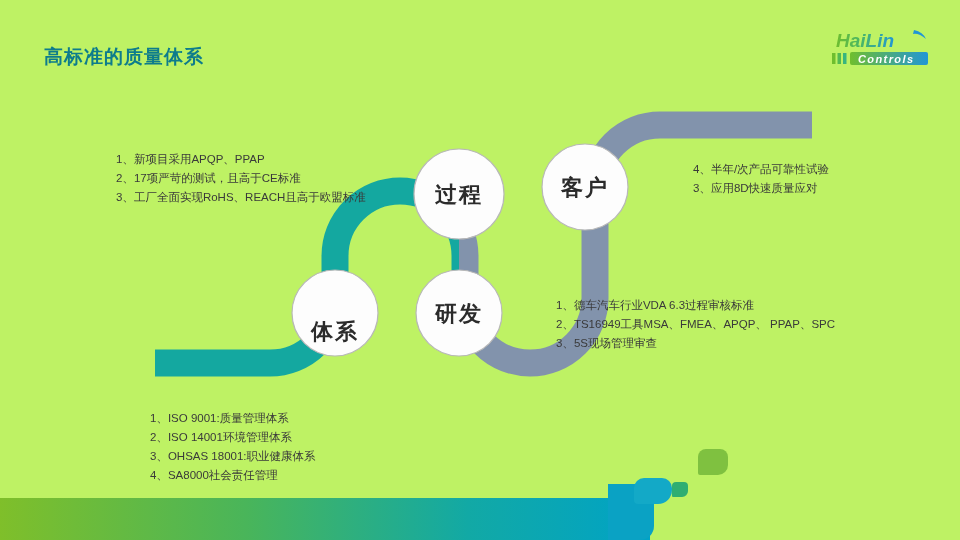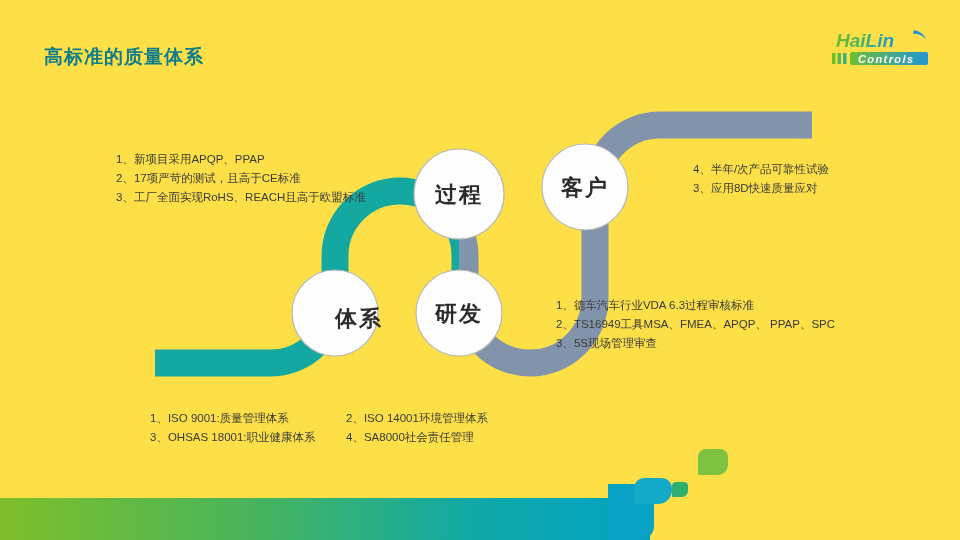--- a/index.html
+++ b/index.html
@@ -7,21 +7,21 @@
     width:960px;height:540px;
     background:#ffffff;
     font-family:"Liberation Sans","DejaVu Sans",sans-serif;
     overflow:hidden;
     position:relative;
   }
   #slide{
     position:absolute;inset:0;
     width:960px;height:540px;
     overflow:hidden;
-    background:#fde047;
+    background:#bef264;
   }
 
   
   #page-title{
     position:absolute;
     left:44px;top:44px;
     font-size:19px;
     font-weight:bold;
     color:#0d7c8c;
     letter-spacing:1px;
@@ -62,21 +62,21 @@
     line-height:19px;
     white-space:nowrap;
   }
   .txt-block div{white-space:nowrap;}
 
   #txt-process{ left:92px; top:150px;margin-left:24px; }
   #txt-customer{ left:693px; top:160px; }
   #txt-rd{ left:556px; top:296px; }
   #txt-system{ left:150px; top:409px; }
 
-  #txt-system .row{display:flex;}
+  #txt-system .row{display:flex;flex-direction:column;}
   #txt-system .row span:first-child{width:196px;display:inline-block;}
 
   
   #footer-bar{
     position:absolute;
     left:0;bottom:0;
     width:650px;height:42px;
     background:linear-gradient(90deg,#7fbf2a 0%,#49b55a 38%,#12a9a5 72%,#00a3c6 100%);
   }
   .deco{
@@ -170,21 +170,21 @@
     </g>
 
     <circle cx="459" cy="194" r="45" fill="#fdfdfd" stroke="#b8b8b8" stroke-width="1.2"></circle>
     <circle cx="585" cy="187" r="43" fill="#fdfdfd" stroke="#b8b8b8" stroke-width="1.2"></circle>
     <circle cx="335" cy="313" r="43" fill="#fdfdfd" stroke="#b8b8b8" stroke-width="1.2"></circle>
     <circle cx="459" cy="313" r="43" fill="#fdfdfd" stroke="#b8b8b8" stroke-width="1.2"></circle>
   </svg>
 
   <div class="node-label" style="left:459px;top:195px;">过程</div>
   <div class="node-label" style="left:585px;top:188px;text-align:right;">客户</div>
-  <div class="node-label" style="left:335px;top:319px;margin-left:24px;">体系</div>
+  <div class="node-label" style="left:335px;top:332px;">体系</div>
   <div class="node-label" style="left:459px;top:314px;">研发</div>
 
   <div class="txt-block" id="txt-process">
     <div>1、新项目采用APQP、PPAP</div>
     <div>2、17项严苛的测试，且高于CE标准</div>
     <div>3、工厂全面实现RoHS、REACH且高于欧盟标准</div>
   </div>
 
   <div class="txt-block" id="txt-customer">
     <div>4、半年/次产品可靠性试验</div>

